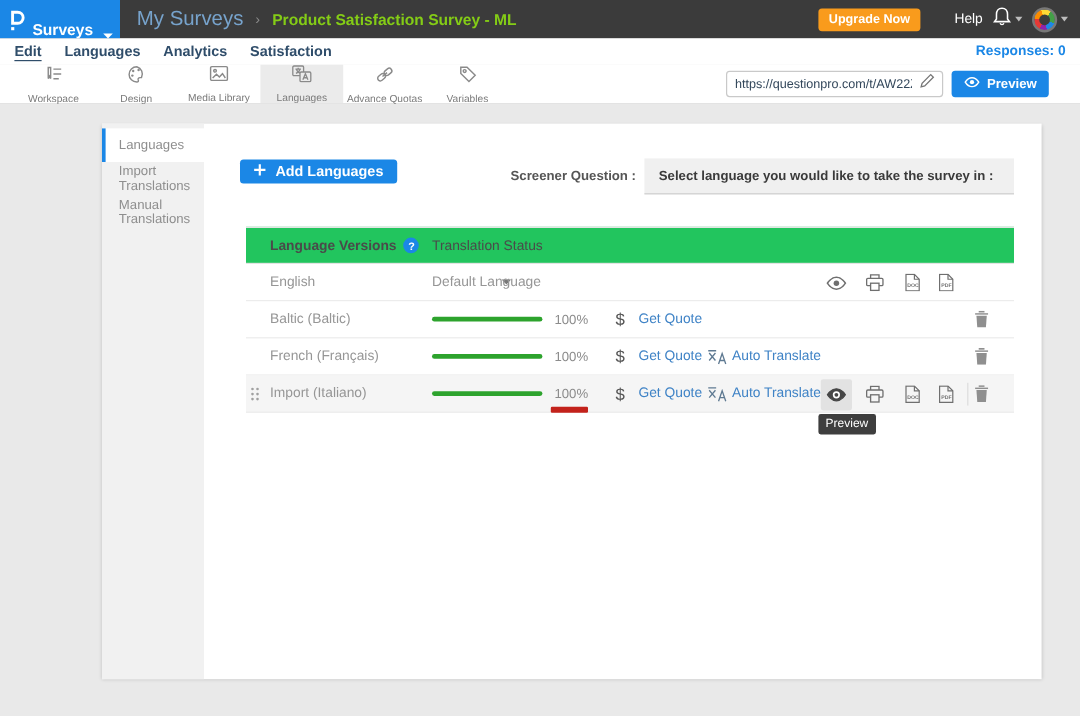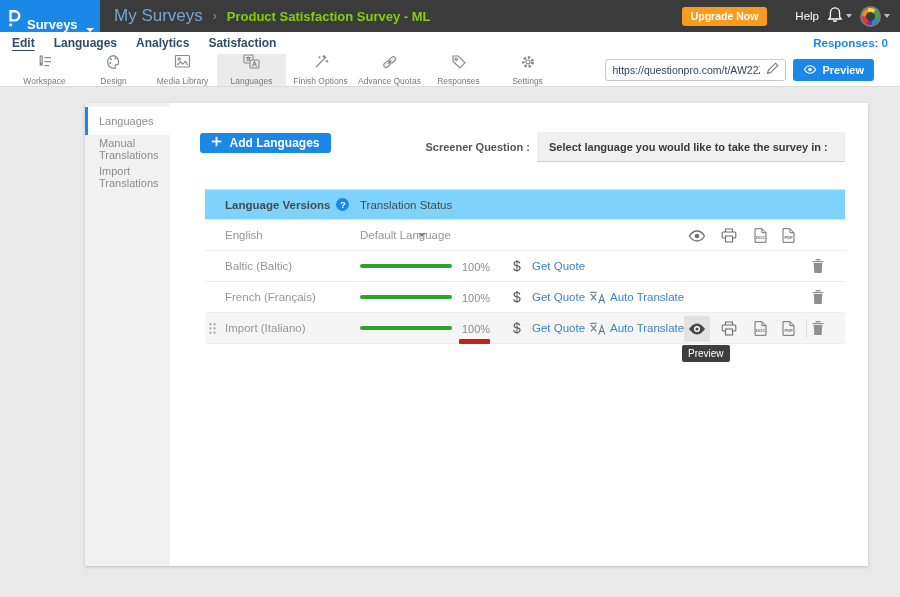--- a/index.html
+++ b/index.html
@@ -47,21 +47,21 @@
   .side-item{height:28px;display:flex;align-items:center;padding-left:11px;font-size:11px;color:#8E8E8E;cursor:pointer;border-left:3px solid transparent}
   .side-item.active{background:#fff;border-left-color:#1B87E6}
   .main{position:absolute;left:85px;top:0;right:0;bottom:0}
 
   .add-btn{position:absolute;left:30px;top:30px;width:131px;height:20px;background:#1B87E6;border:none;border-radius:3px;color:#fff;font-size:12px;font-weight:700;display:flex;align-items:center;justify-content:center;gap:7px;cursor:pointer;font-family:inherit}
   .screener-label{position:absolute;left:240px;top:38px;width:120px;text-align:right;font-size:11px;font-weight:700;color:#555}
   .screener-box{position:absolute;left:367px;top:29px;width:308px;height:30px;background:#F0F0F0;border-bottom:1px solid #CFCFCF;display:flex;align-items:center;padding:0 12px;font-size:11px;font-weight:700;color:#3A3A3A;cursor:pointer}
 
   
   .table{position:absolute;left:35px;top:86px;width:640px}
-  .thead{height:31px;background:#7dd3fc;border-top:1px solid #E3E3E3;border-bottom:1px solid #E3E3E3;position:relative;display:flex;align-items:center}
+  .thead{height:31px;background:#22c55e;border-top:1px solid #E3E3E3;border-bottom:1px solid #E3E3E3;position:relative;display:flex;align-items:center}
   .th-lang{margin-left:20px;font-size:11.5px;font-weight:700;color:#4A4A4A;display:flex;align-items:center;gap:6px}
   .qmark{width:13px;height:13px;border-radius:50%;background:#1B87E6;color:#fff;font-size:9px;font-weight:700;display:flex;align-items:center;justify-content:center;cursor:pointer}
   .th-status{position:absolute;left:155px;font-size:11.5px;font-weight:400;color:#4A4A4A}
   .trow{height:31px;border-bottom:1px solid #ECECEC;position:relative;font-size:11.5px;color:#969696}
   .trow.hover{background:#F5F5F5}
   .cell-name{position:absolute;left:20px;top:9px}
   .name-select{position:absolute;left:20px;top:9px;width:205px;cursor:pointer}
   .sel-caret{position:absolute;left:213px;top:13px;width:0;height:0;border-left:4px solid transparent;border-right:4px solid transparent;border-top:4.5px solid #777}
   .cell-status{position:absolute;left:155px;top:9px}
   .pbar{position:absolute;left:155px;top:13px;width:92px;height:4px;border-radius:2px;background:#2DA32D}
@@ -157,49 +157,35 @@
   <div class="tool active">
     <span><svg width="17" height="15" viewBox="0 0 17 15" fill="none" stroke="#8A8A8A" stroke-width="1.1">
           <rect x="1" y="1" width="9" height="8" rx="1"></rect>
           <path d="M3.2 3.6h4.6M5.5 2.4v1.2M4 3.6c.4 1.6 1.9 3 3.4 3.5M7 3.6C6.6 5.2 5.1 6.6 3.6 7.1"></path>
           <rect x="7" y="6" width="9" height="8" rx="1" fill="#EBEBEB"></rect>
           <path d="M9.4 12.5l2.1-5 2.1 5M10.2 10.8h2.6"></path>
         </svg></span>
     <span class="tlabel">Languages</span>
   </div>
   <div class="tool">
-    <span><svg width="16" height="16" viewBox="0 0 16 16" stroke="#8A8A8A" stroke-width="1.2" fill="none">
-          <line x1="13" y1="3" x2="3" y2="13"></line>
-          <path d="M11 1v3M9.5 2.5h3M14 6v2.6M12.7 7.3h2.6M6.5 2.2v2M5.5 3.2h2"></path>
-        </svg></span>
-    <span class="tlabel">Finish Options</span>
-  </div>
-  <div class="tool">
     <span><svg width="17" height="16" viewBox="0 0 17 16" fill="none" stroke="#8A8A8A" stroke-width="1.2">
           <g transform="rotate(-40 8.5 8)">
             <rect x="1.5" y="6" width="7" height="4.4" rx="2.2"></rect>
             <rect x="8.5" y="6" width="7" height="4.4" rx="2.2"></rect>
             <line x1="6" y1="8.2" x2="11" y2="8.2"></line>
           </g>
         </svg></span>
     <span class="tlabel">Advance Quotas</span>
   </div>
   <div class="tool">
     <span><svg width="16" height="16" viewBox="0 0 16 16" fill="none" stroke="#8A8A8A" stroke-width="1.2">
           <path d="M2 2h5.2L14 8.8 8.8 14 2 7.2z"></path>
           <circle cx="5.2" cy="5.2" r="1.2"></circle>
         </svg></span>
-    <span class="tlabel">Responses</span>
-  </div>
-  <div class="tool">
-    <span><svg width="16" height="16" viewBox="0 0 16 16">
-          <circle cx="8" cy="8" r="4.6" fill="none" stroke="#8A8A8A" stroke-width="2.6" stroke-dasharray="2.3 1.9"></circle>
-          <circle cx="8" cy="8" r="2" fill="none" stroke="#8A8A8A" stroke-width="1.2"></circle>
-        </svg></span>
-    <span class="tlabel">Settings</span>
+    <span class="tlabel">Variables</span>
   </div>
 
   <div class="url-area">
     <div class="url-field">
       <span class="url-text">https://questionpro.com/t/AW22Zd1S1</span>
       <span>
         <svg width="13" height="13" viewBox="0 0 13 13">
             <path d="M1.6 11.4l.8-3L9.6 1.2l2.2 2.2-7.2 7.2-3 .8z" fill="none" stroke="#777" stroke-width="1.1"></path>
           </svg>
       </span>
@@ -216,24 +202,24 @@
   </div>
 </div>
 
 <div class="card">
 
   <div class="side">
     <div class="side-item active">
       <span>Languages</span>
     </div>
     <div class="side-item">
+      <span>Import Translations</span>
+    </div>
+    <div class="side-item">
       <span>Manual Translations</span>
-    </div>
-    <div class="side-item">
-      <span>Import Translations</span>
     </div>
   </div>
 
   <div class="main">
 
     <button class="add-btn">
       <span>
         <svg width="11" height="11" viewBox="0 0 11 11">
             <line x1="5.5" y1="0.8" x2="5.5" y2="10.2" stroke="#fff" stroke-width="1.8"></line>
             <line x1="0.8" y1="5.5" x2="10.2" y2="5.5" stroke="#fff" stroke-width="1.8"></line>

